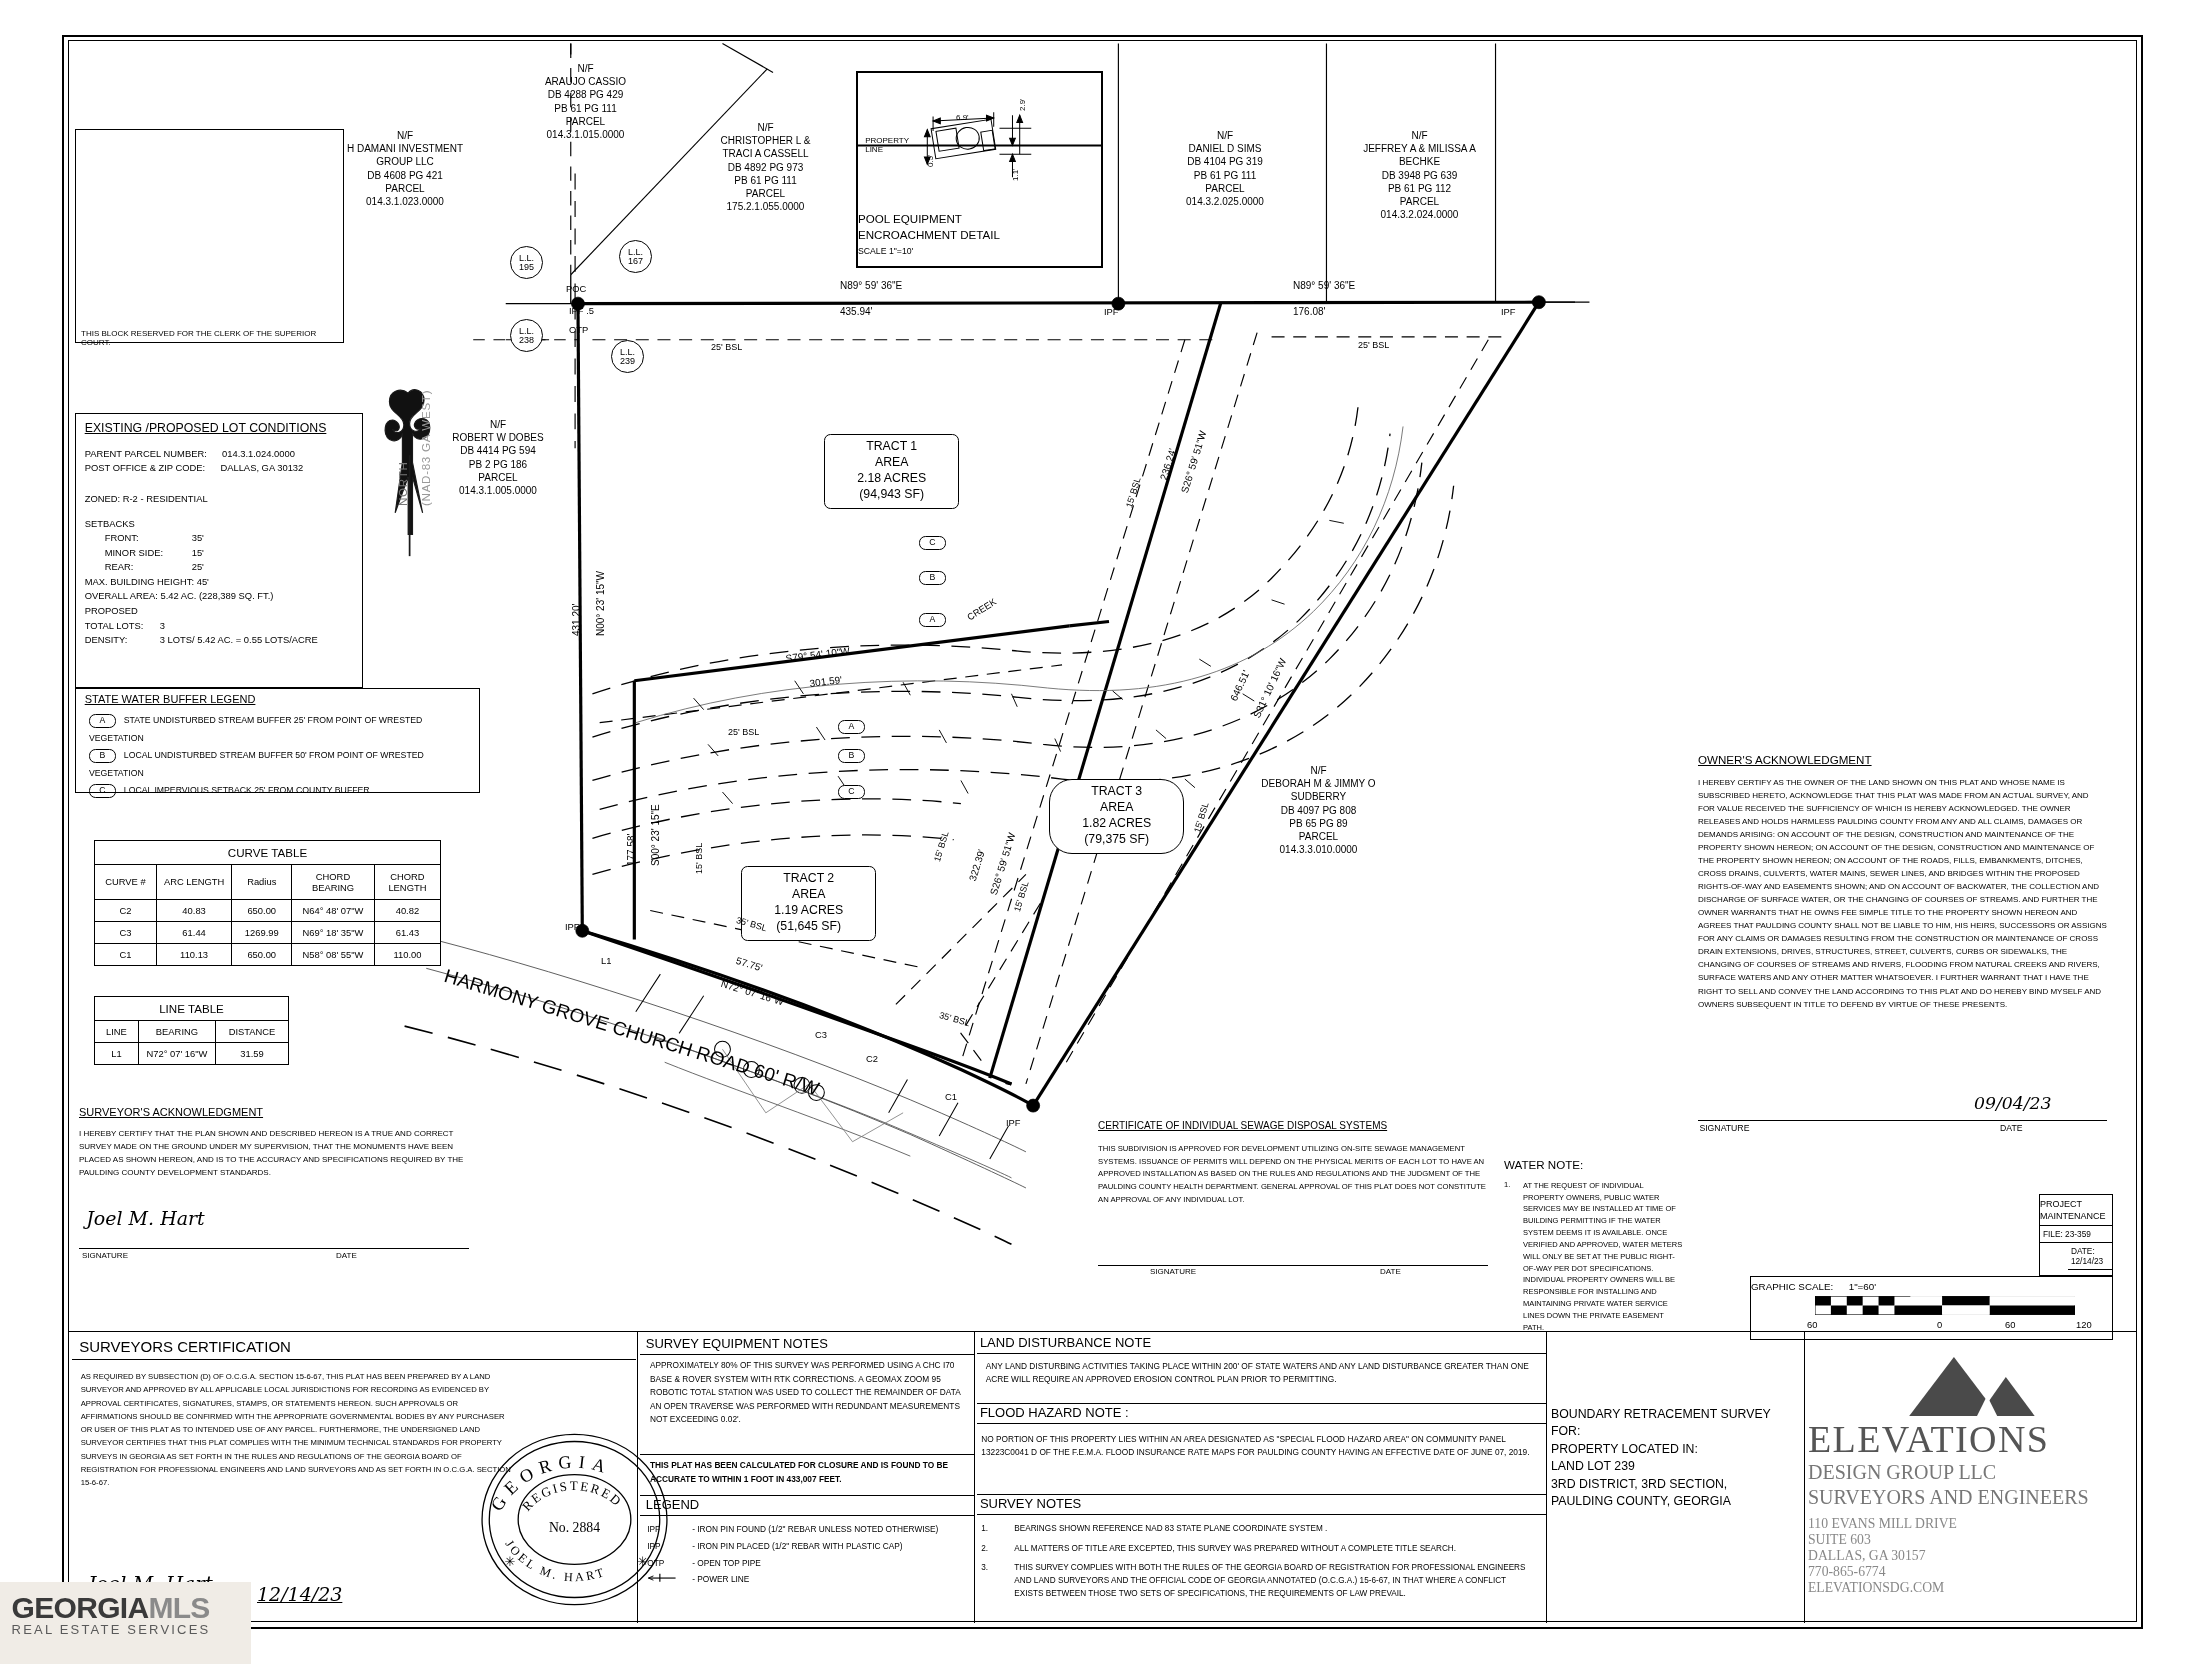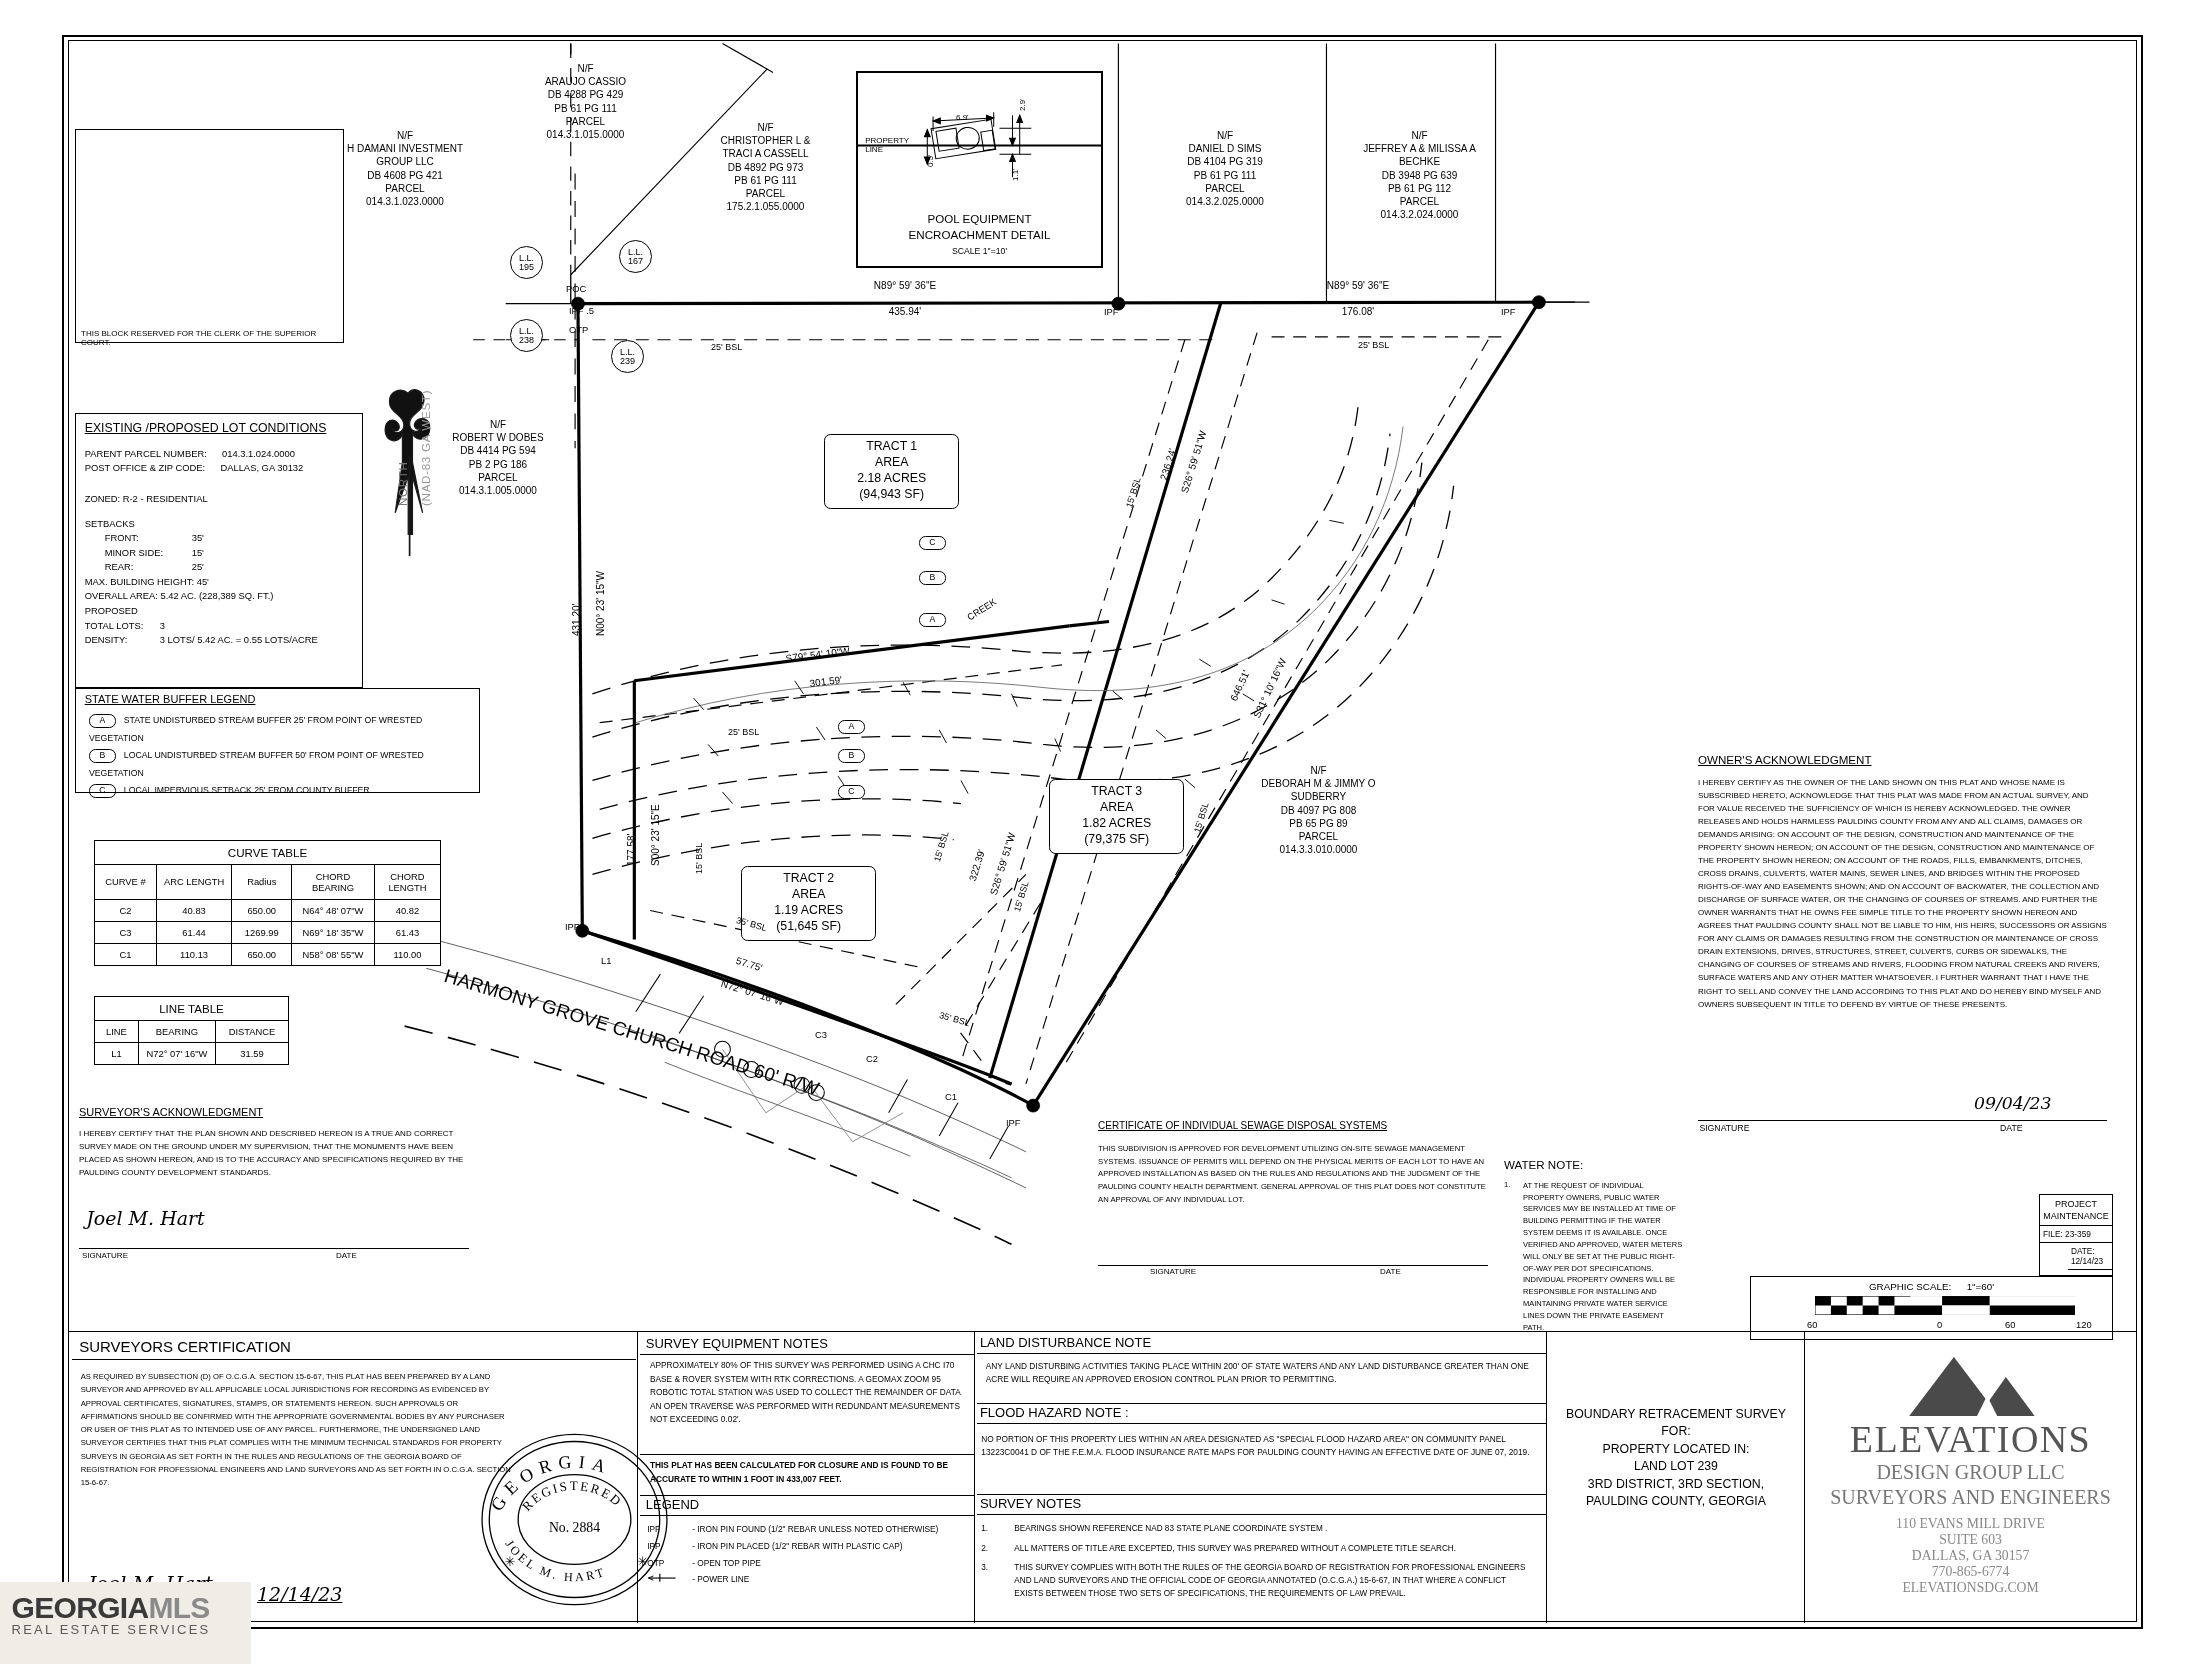--- a/index.html
+++ b/index.html
@@ -2,21 +2,21 @@
 <html style="font-size:11.6px"><head>
 <meta charset="utf-8">
 <style>
   html,body{margin:0;padding:0;background:#fff;}
   body{font-family:"Liberation Sans",sans-serif;color:#000;}
   #sheet{position:relative;width:2205px;height:1665px;background:#fff;overflow:hidden;}
   .bx{position:absolute;box-sizing:border-box;}
   .bd{border:1.1px solid #000;}
   .bd2{border:2.2px solid #000;}
   .ttl{font-weight:normal;text-decoration:underline;}
-  .ctr{text-align:center;}
+  .ctr{}
   .nf{position:absolute;text-align:center;line-height:1.32;font-size:10px;white-space:nowrap;}
   .dim{position:absolute;white-space:nowrap;font-size:10px;}
   table{border-collapse:collapse;}
   td,th{border:0.9px solid #000;font-weight:normal;text-align:center;}
   .plat-svg{position:absolute;left:0;top:0;}
   .cap{position:absolute;font-size:9.4px;white-space:nowrap;}
   .bsl{position:absolute;font-size:9px;white-space:nowrap;color:#000;}
   .smpara{font-size:8.7px;line-height:1.5;}
   .badge{display:inline-block;border:0.9px solid #000;border-radius:6.5px;width:24.6px;height:12.3px;line-height:11px;text-align:center;font-size:8.7px;vertical-align:middle;}
   .tractbox{position:absolute;border:1.2px solid #000;border-radius:6.5px;background:#fff;text-align:center;font-size:12.3px;line-height:1.3;padding:4.3px 7.2px;}
@@ -356,21 +356,21 @@
     <div>AREA</div>
     <div>2.18 ACRES</div>
     <div>(94,943 SF)</div>
   </div>
   <div class="tractbox" style="left:741px;top:866px;width:119px;">
     <div>TRACT 2</div>
     <div>AREA</div>
     <div>1.19 ACRES</div>
     <div>(51,645 SF)</div>
   </div>
-  <div class="tractbox" style="left:1049px;top:779px;width:119px;">
+  <div class="tractbox" style="left:1049px;top:779px;width:119px;border-radius:23px;">
     <div>TRACT 3</div>
     <div>AREA</div>
     <div>1.82 ACRES</div>
     <div>(79,375 SF)</div>
   </div>
 
   <span class="badge" style="position:absolute;left:919px;top:536px;background:#fff;">C</span>
   <span class="badge" style="position:absolute;left:919px;top:571px;background:#fff;">B</span>
   <span class="badge" style="position:absolute;left:919px;top:613px;background:#fff;">A</span>
   <span class="badge" style="position:absolute;left:838px;top:720px;background:#fff;">A</span>

